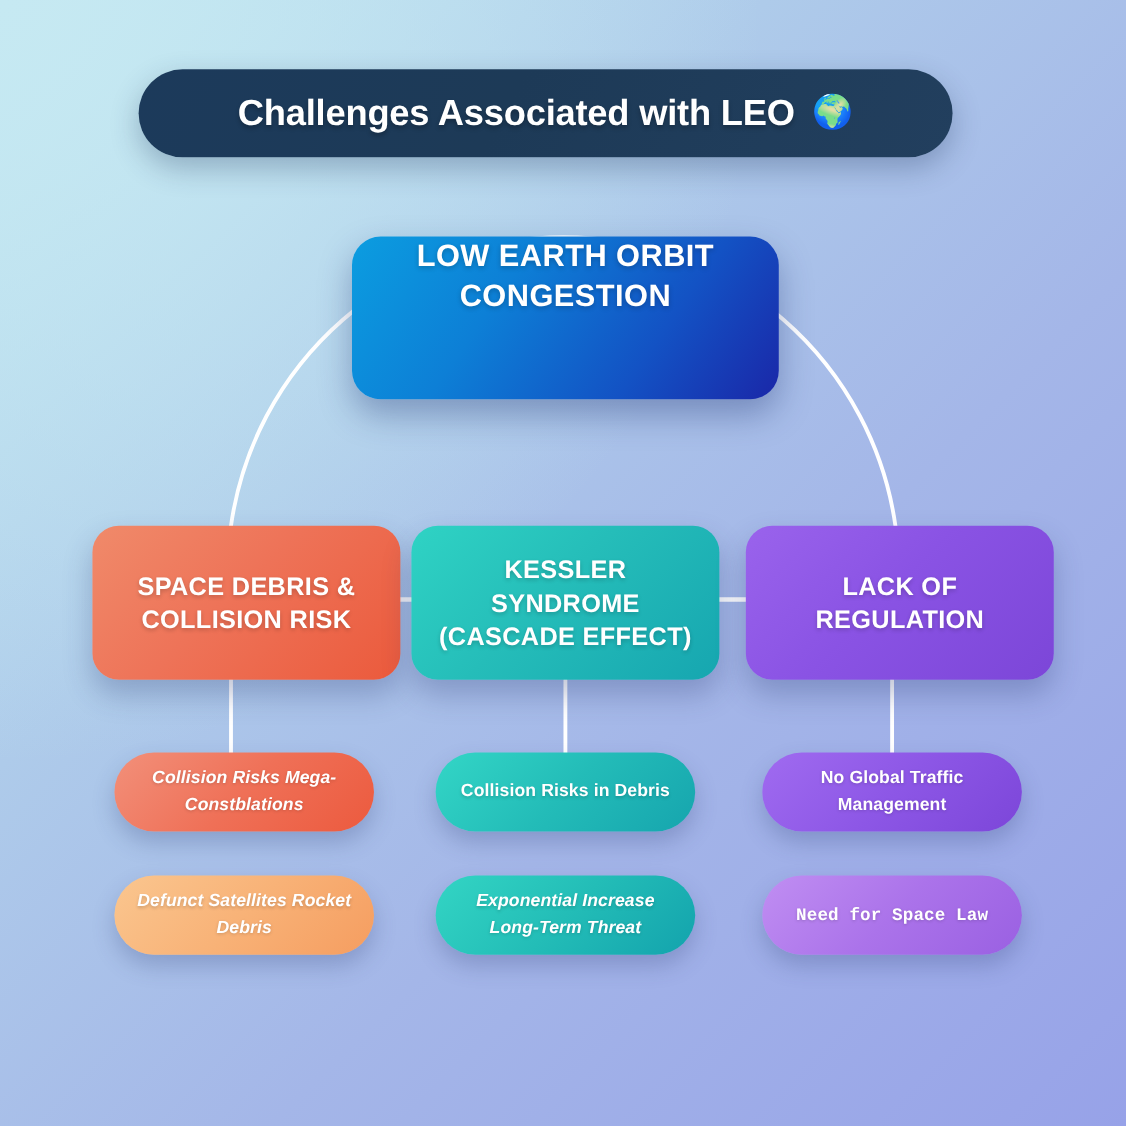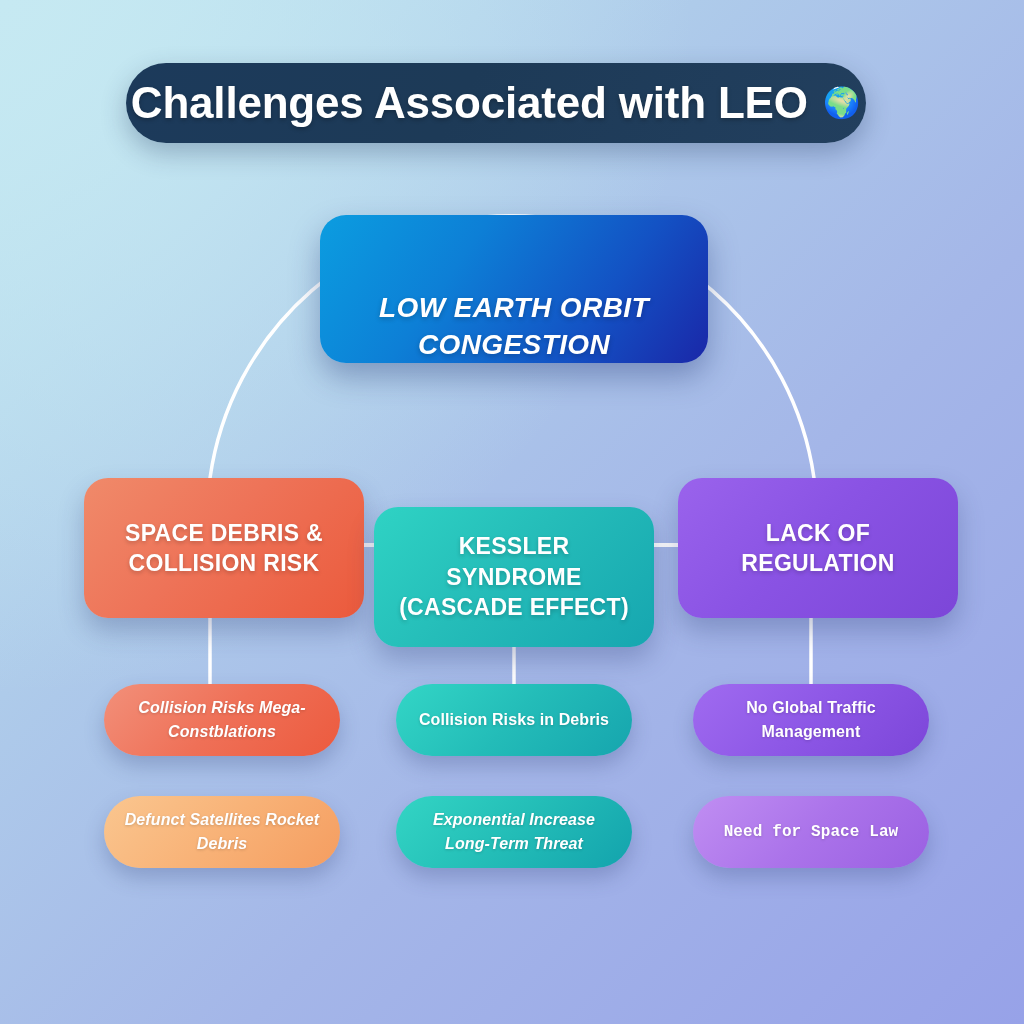--- a/index.html
+++ b/index.html
@@ -25,21 +25,21 @@
     left:126px; top:63px;
     width:740px; height:80px;
     border-radius:40px;
     background:linear-gradient(120deg, #1c3a5b 0%, #1d3a57 45%, #223f5e 100%);
     box-shadow:0 10px 26px rgba(30,50,90,0.30);
     display:flex; align-items:center; justify-content:center;
     gap:16px;
   }
   #title-text {
     color:#ffffff;
-    font-size:44px;
+    font-size:33px;
     font-weight:bold;
     letter-spacing:-0.2px;
     text-shadow:0 2px 4px rgba(0,0,0,0.25);
     white-space:nowrap;
   }
   #title-emoji { font-size:30px; line-height:1; }
 
   
   #connectors {
     position:absolute; left:0; top:0;
@@ -48,24 +48,23 @@
   }
 
   
   #root-node {
     position:absolute;
     left:320px; top:215px;
     width:388px; height:148px;
     border-radius:26px;
     background:linear-gradient(125deg, #0b9de0 0%, #0d7fd6 35%, #1352c4 70%, #1a27a8 100%);
     box-shadow:0 14px 30px rgba(25,45,110,0.35);
-    display:flex; align-items:flex-end; justify-content:center;
+    display:flex; align-items:flex-start; justify-content:center;
     padding:0 26px;
     z-index:3;
-    font-style:italic;
   }
   #root-label {
     color:#ffffff;
     font-size:28px;
     font-weight:bold;
     line-height:1.3;
     text-align:center;
     letter-spacing:0.4px;
     text-shadow:0 2px 5px rgba(0,0,0,0.22);
   }
@@ -84,21 +83,21 @@
   .category-label {
     color:#ffffff;
     font-size:23px;
     font-weight:bold;
     line-height:1.32;
     text-align:center;
     letter-spacing:0.3px;
     text-shadow:0 2px 4px rgba(0,0,0,0.2);
   }
   #card-0 { left:84px;  background:linear-gradient(135deg, #f08a6a 0%, #ee7358 45%, #eb5a3c 100%); }
-  #card-1 { left:374px; background:linear-gradient(135deg, #2fd3c4 0%, #25bdb9 45%, #16a6b0 100%);margin-top:29px; }
+  #card-1 { left:374px; background:linear-gradient(135deg, #2fd3c4 0%, #25bdb9 45%, #16a6b0 100%); }
   #card-2 { left:678px; background:linear-gradient(135deg, #9a63ec 0%, #8a53e4 45%, #7c46d8 100%); }
 
   
   .sub-pill {
     position:absolute;
     width:236px; height:72px;
     border-radius:36px;
     display:flex; align-items:center; justify-content:center;
     padding:0 14px;
     box-shadow:0 10px 20px rgba(45,60,115,0.26);

